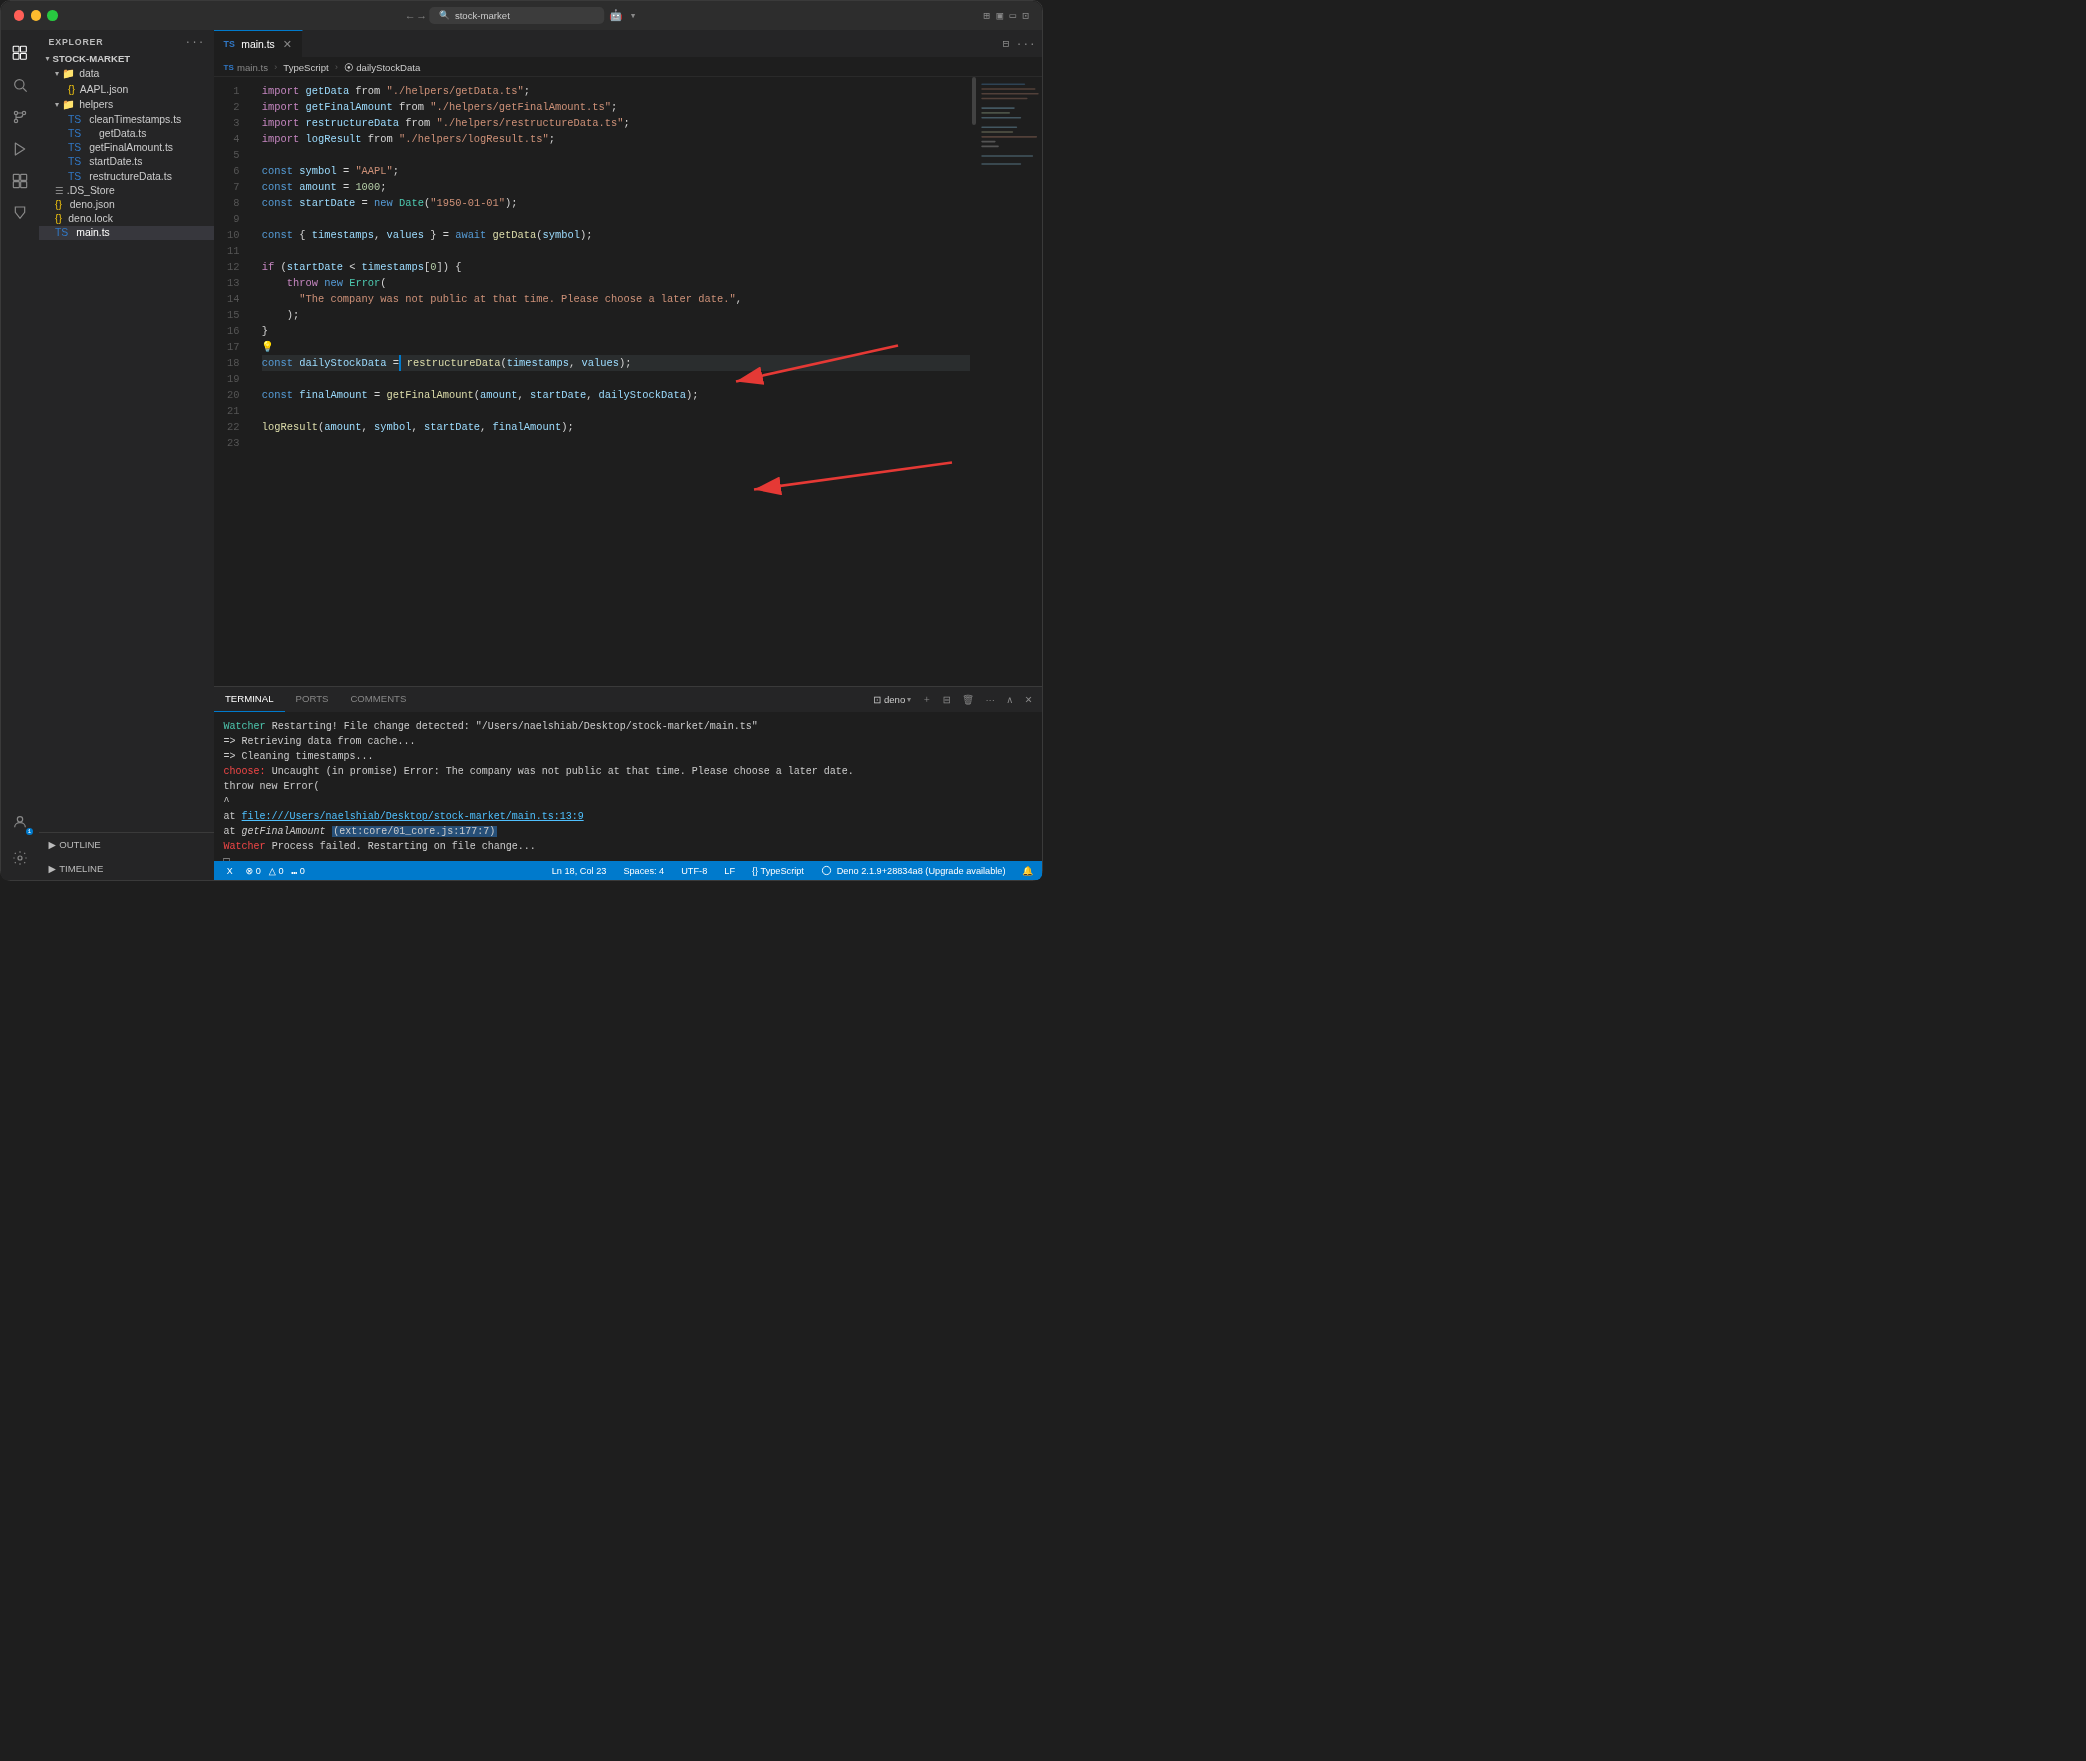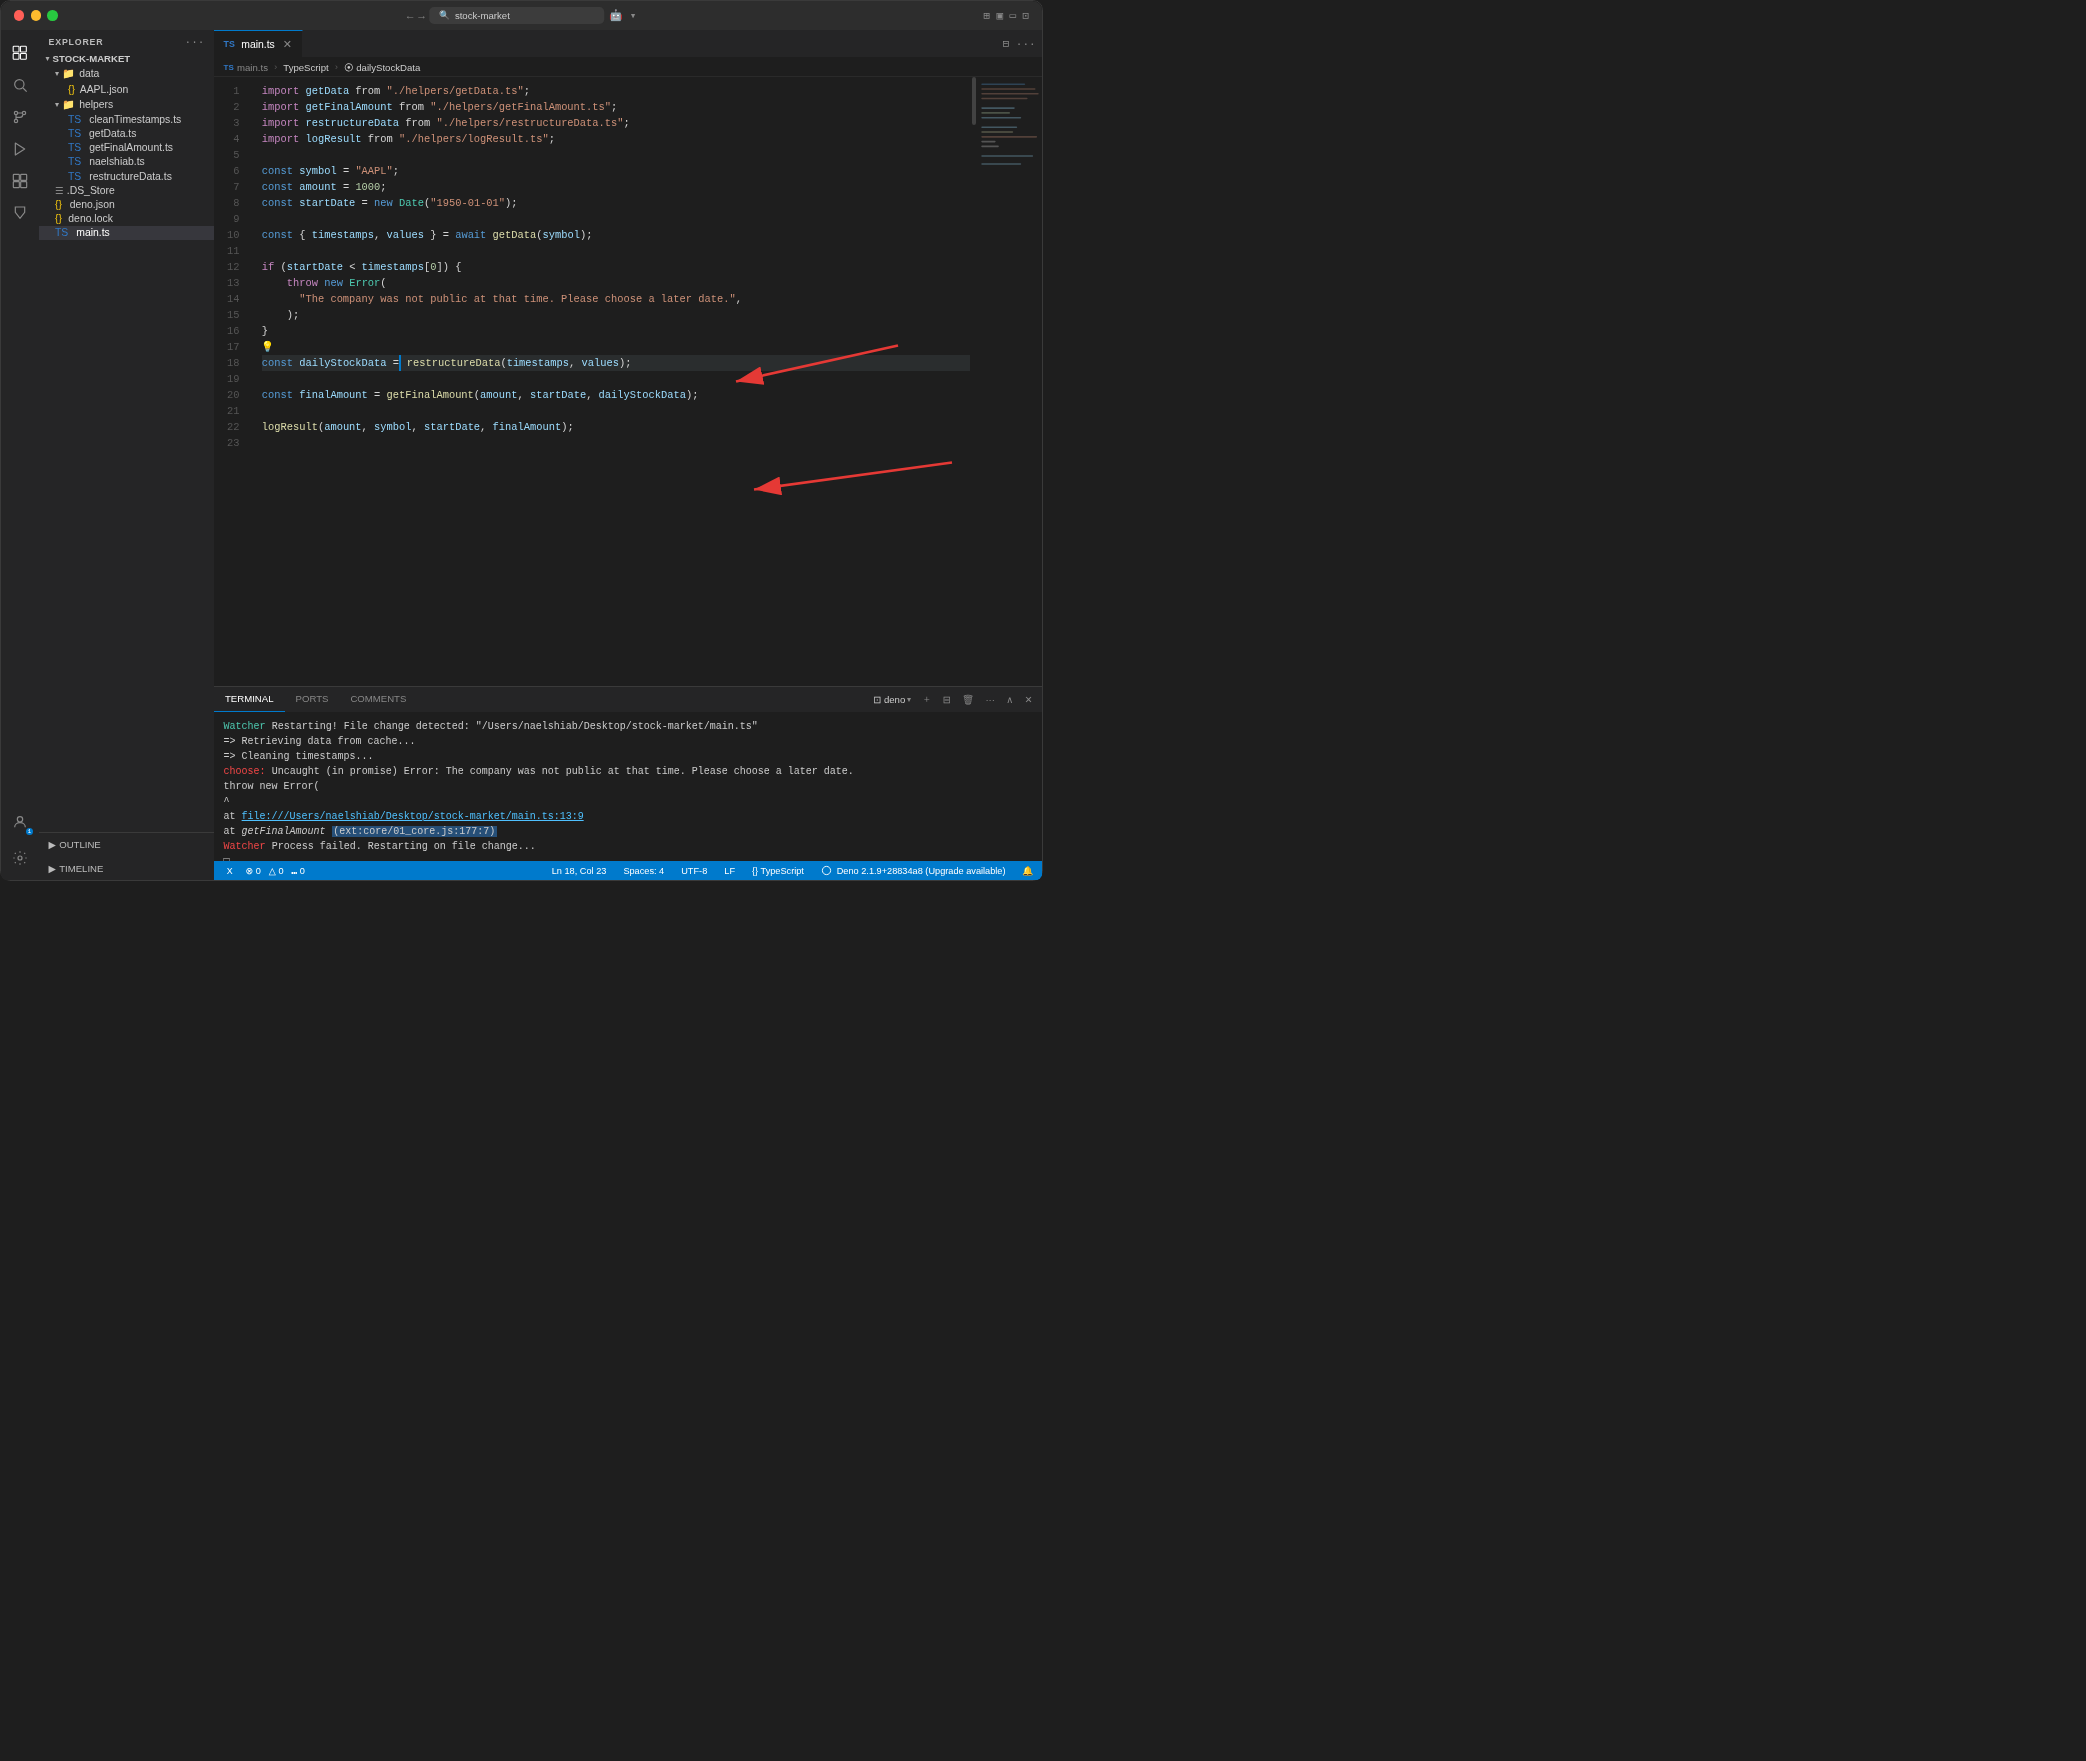--- a/index.html
+++ b/index.html
@@ -567,29 +567,29 @@
           <span class="tree-arrow">▾</span>
           <span style="margin-right:4px;">📁</span>
           <span>helpers</span>
         </div>
         <div class="tree-item" style="padding-left:29px;">
           <span class="file-icon ts-icon">TS</span>
           <span style="margin-left:3.2px;text-align:center;">cleanTimestamps.ts</span>
         </div>
         <div class="tree-item" style="padding-left:29px;">
           <span class="file-icon ts-icon">TS</span>
-          <span style="margin-left:3px;">getData.ts</span>
+          <span style="margin-left:13px;">getData.ts</span>
         </div>
         <div class="tree-item" style="padding-left:29px;">
           <span class="file-icon ts-icon">TS</span>
           <span style="margin-left:3.2px;">getFinalAmount.ts</span>
         </div>
         <div class="tree-item" style="padding-left:29px;">
           <span class="file-icon ts-icon">TS</span>
-          <span style="margin-left:3.2px;">naelshiab.ts</span>
+          <span style="margin-left:3.2px;">startDate.ts</span>
         </div>
         <div class="tree-item" style="padding-left:29px;">
           <span class="file-icon ts-icon">TS</span>
           <span style="margin-left:3.2px;">restructureData.ts</span>
         </div>
         <div class="tree-item" style="padding-left:16px;">
           <span style="color:#888;font-size:9.6px;margin-right:3.2px;">☰</span>
           <span>.DS_Store</span>
         </div>
         <div class="tree-item" style="padding-left:16px;">

